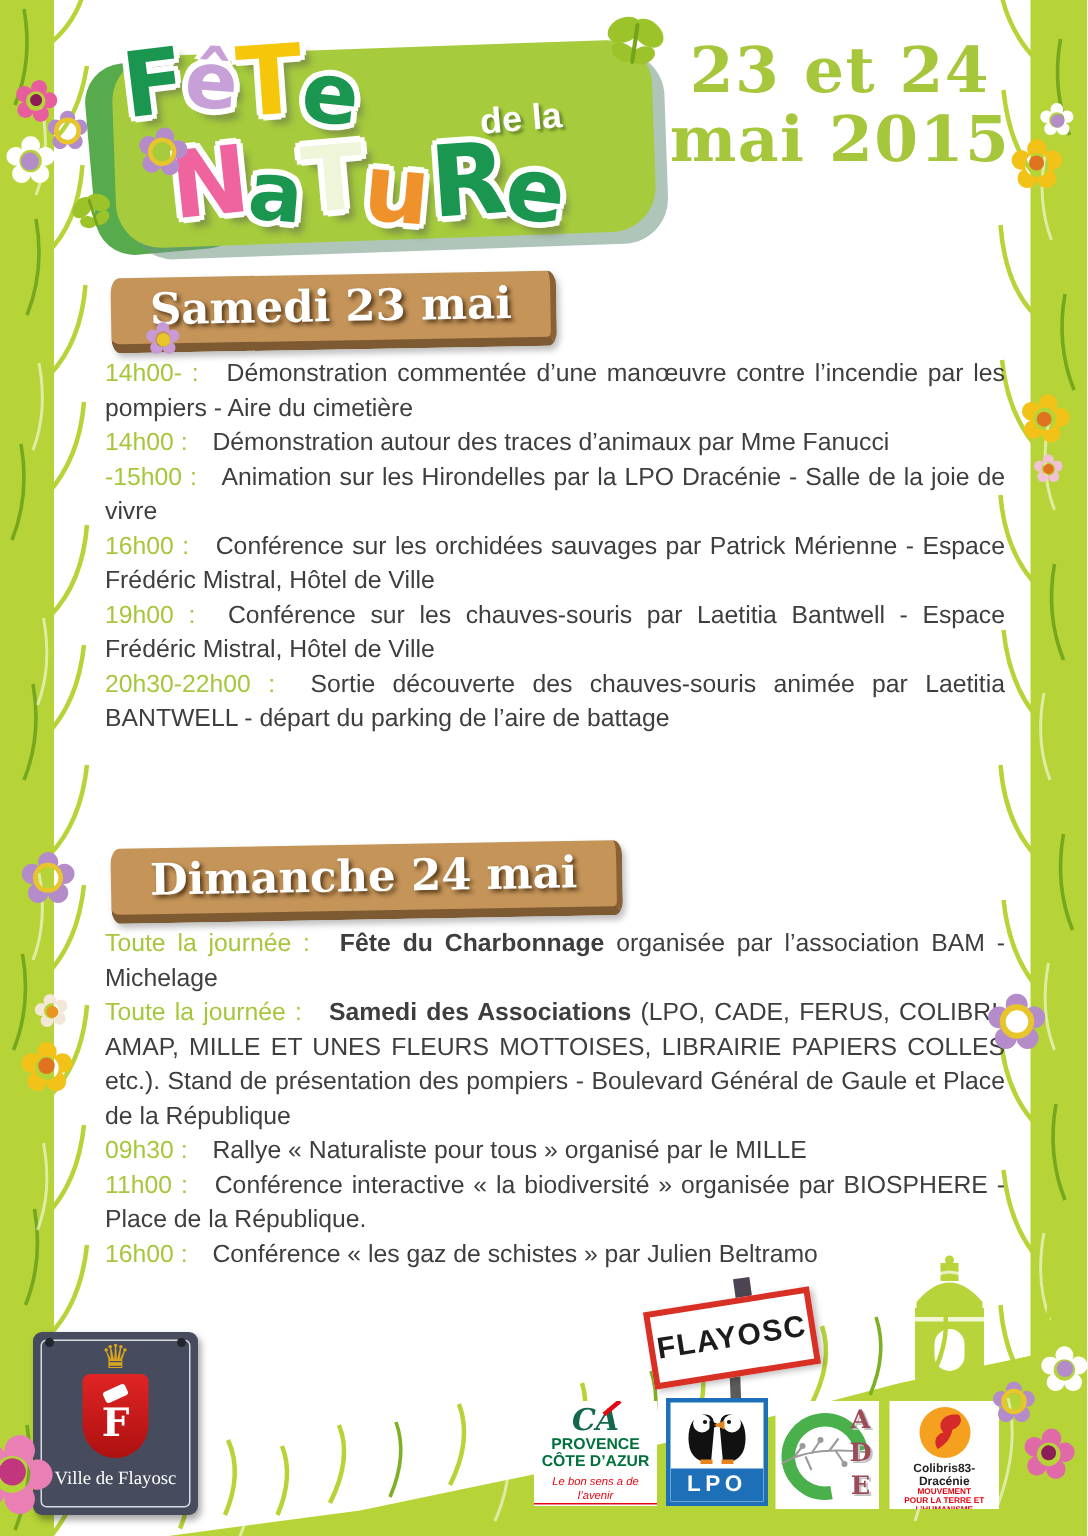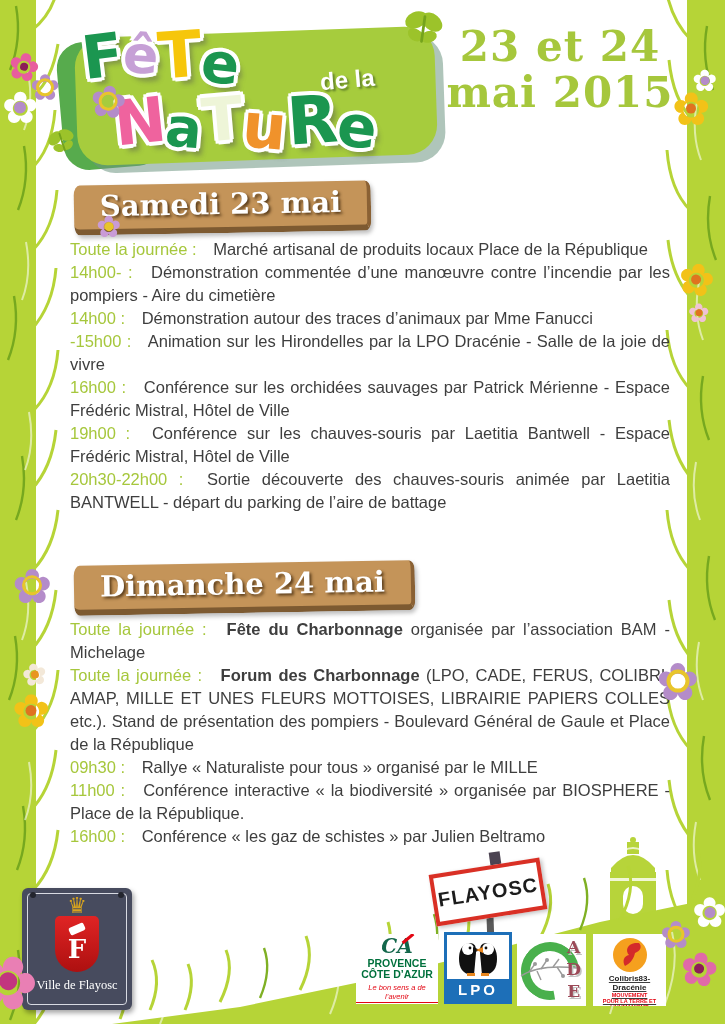--- a/index.html
+++ b/index.html
@@ -95,21 +95,21 @@
   #lpo-box .band{height:22px;background:#1d6fb8;color:#fff;font-weight:bold;font-size:15px;
      letter-spacing:3px;text-align:center;line-height:22px;}
 
   #cade-box{left:517px;top:934px;width:69px;height:72px;position:absolute;}
   #cade-box .cring{position:absolute;left:4px;top:8px;width:40px;height:40px;border:9px solid #49b04c;
      border-radius:50%;border-right-color:transparent;transform:rotate(35deg);}
   #cade-box .branch{position:absolute;left:2px;top:22px;}
   #cade-box .col{position:absolute;right:5px;top:2px;color:#9c4a58;font-weight:bold;font-size:17px;
      line-height:22px;text-align:center;font-family:"DejaVu Serif",serif;text-shadow:1.5px 1.5px 0 #c2c2c2;}
 
-  #colibris-box{left:593px;top:934px;width:73px;height:72px;text-align:center;text-decoration:underline;}
+  #colibris-box{left:593px;top:934px;width:73px;height:72px;text-align:center;}
   #colibris-box .sun{margin:4px auto 0;width:34px;height:34px;border-radius:50%;background:#f5a01e;position:relative;}
   #colibris-box .title{font-size:8px;font-weight:bold;color:#222;line-height:9px;margin-top:2px;}
   #colibris-box .sub{font-size:5.5px;color:#e30613;line-height:6px;font-weight:bold;}
 
   
   .flower{position:absolute;line-height:1;font-family:"DejaVu Sans",sans-serif;}
   .flower::before{content:"✿";}
   .flower i{position:absolute;left:50%;top:50%;transform:translate(-50%,-54%);border-radius:50%;}
   .crown-glyph::before{content:"♛";}
 </style>
@@ -243,35 +243,34 @@
   </div>
 
   <div id="date" class="abs">
     <div>23 et 24</div>
     <div>mai 2015</div>
   </div>
 
   <div id="section-0" class="abs section">
     <div class="plank">Samedi 23 mai</div>
     <div>
-        <p class="event"><span class="time">Toute la journée :</span><span class="bold"></span><span> Marché artisanal de produits locaux Place de la République</span></p>
         <p class="event"><span class="time">14h00- :</span><span class="bold"></span><span> Démonstration commentée d’une manœuvre contre l’incendie par les pompiers - Aire du cimetière</span></p>
         <p class="event"><span class="time">14h00 :</span><span class="bold"></span><span> Démonstration autour des traces d’animaux par Mme Fanucci</span></p>
         <p class="event"><span class="time">-15h00 :</span><span class="bold"></span><span> Animation sur les Hirondelles par la LPO Dracénie - Salle de la joie de vivre</span></p>
         <p class="event"><span class="time">16h00 :</span><span class="bold"></span><span> Conférence sur les orchidées sauvages par Patrick Mérienne - Espace Frédéric Mistral, Hôtel de Ville</span></p>
         <p class="event"><span class="time">19h00 :</span><span class="bold"></span><span> Conférence sur les chauves-souris par Laetitia Bantwell - Espace Frédéric Mistral, Hôtel de Ville</span></p>
         <p class="event"><span class="time">20h30-22h00 :</span><span class="bold"></span><span> Sortie découverte des chauves-souris animée par Laetitia BANTWELL - départ du parking de l’aire de battage</span></p>
       </div>
   </div>
 
   <div id="section-1" class="abs section">
     <div class="plank">Dimanche 24 mai</div>
     <div>
         <p class="event"><span class="time">Toute la journée :</span><span class="bold"> Fête du Charbonnage</span><span> organisée par l’association BAM - Michelage</span></p>
-        <p class="event"><span class="time">Toute la journée :</span><span class="bold"> Forum des Charbonnage</span><span> (LPO, CADE, FERUS, COLIBRI, AMAP, MILLE ET UNES FLEURS MOTTOISES, LIBRAIRIE PAPIERS COLLES etc.). Stand de présentation des pompiers - Boulevard Général de Gaule et Place de la République</span></p>
+        <p class="event"><span class="time">Toute la journée :</span><span class="bold"> Samedi des Associations</span><span> (LPO, CADE, FERUS, COLIBRI, AMAP, MILLE ET UNES FLEURS MOTTOISES, LIBRAIRIE PAPIERS COLLES etc.). Stand de présentation des pompiers - Boulevard Général de Gaule et Place de la République</span></p>
         <p class="event"><span class="time">09h30 :</span><span class="bold"></span><span> Rallye « Naturaliste pour tous » organisé par le MILLE</span></p>
         <p class="event"><span class="time">11h00 :</span><span class="bold"></span><span> Conférence interactive « la biodiversité » organisée par BIOSPHERE - Place de la République.</span></p>
         <p class="event"><span class="time">16h00 :</span><span class="bold"></span><span> Conférence « les gaz de schistes » par Julien Beltramo</span></p>
       </div>
   </div>
 
   <div id="sign-knob" class="abs"></div>
   <div id="sign-pole" class="abs"></div>
   <div id="sign-dot" class="abs"></div>
   <div id="flayosc-sign" class="abs">FLAYOSC</div>

